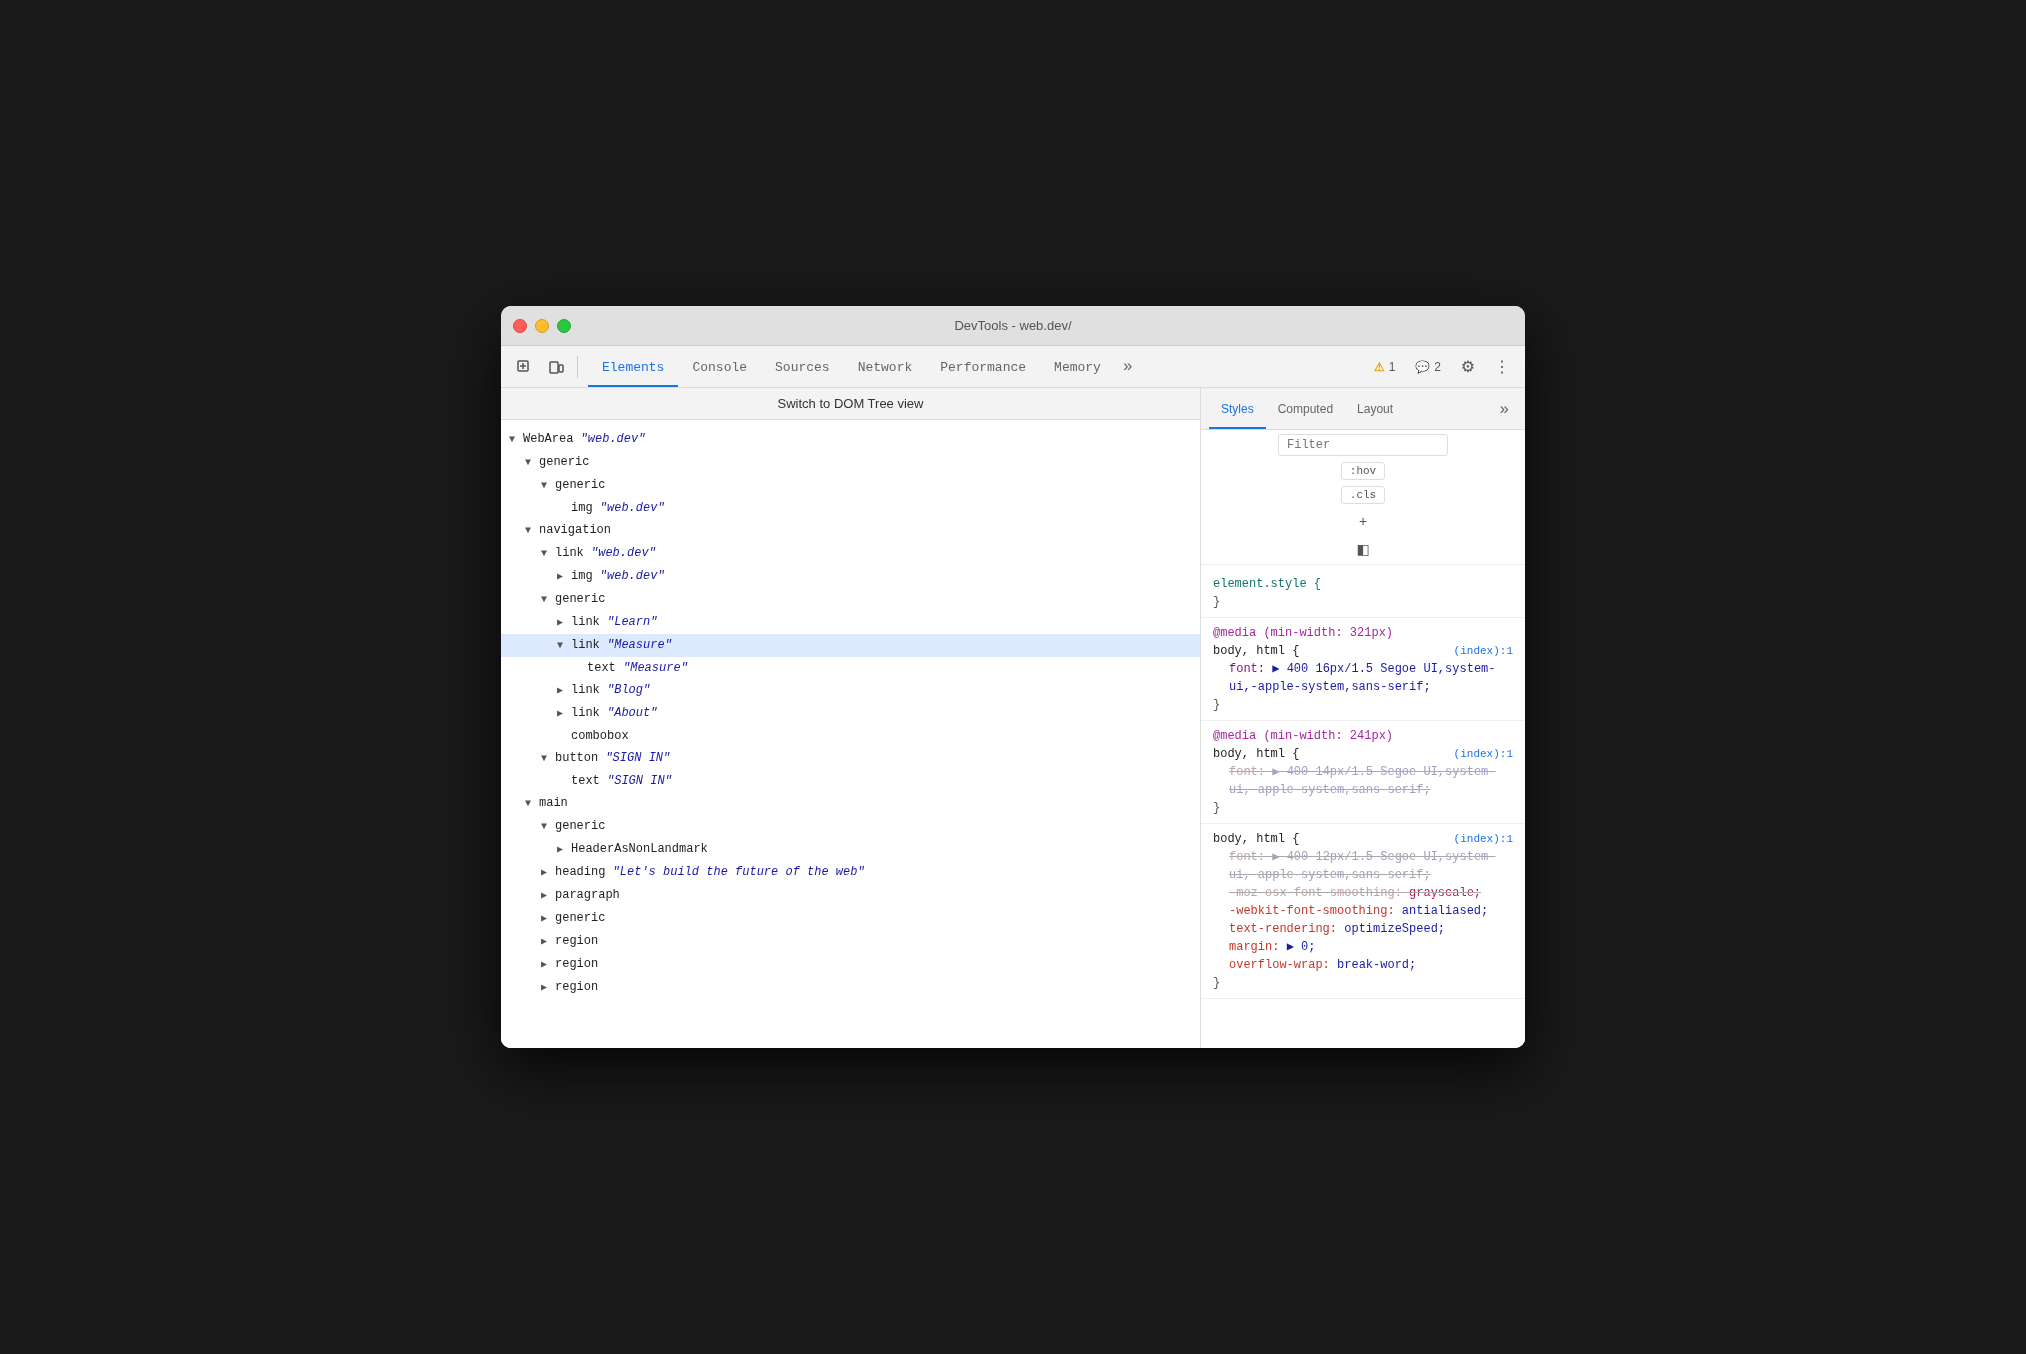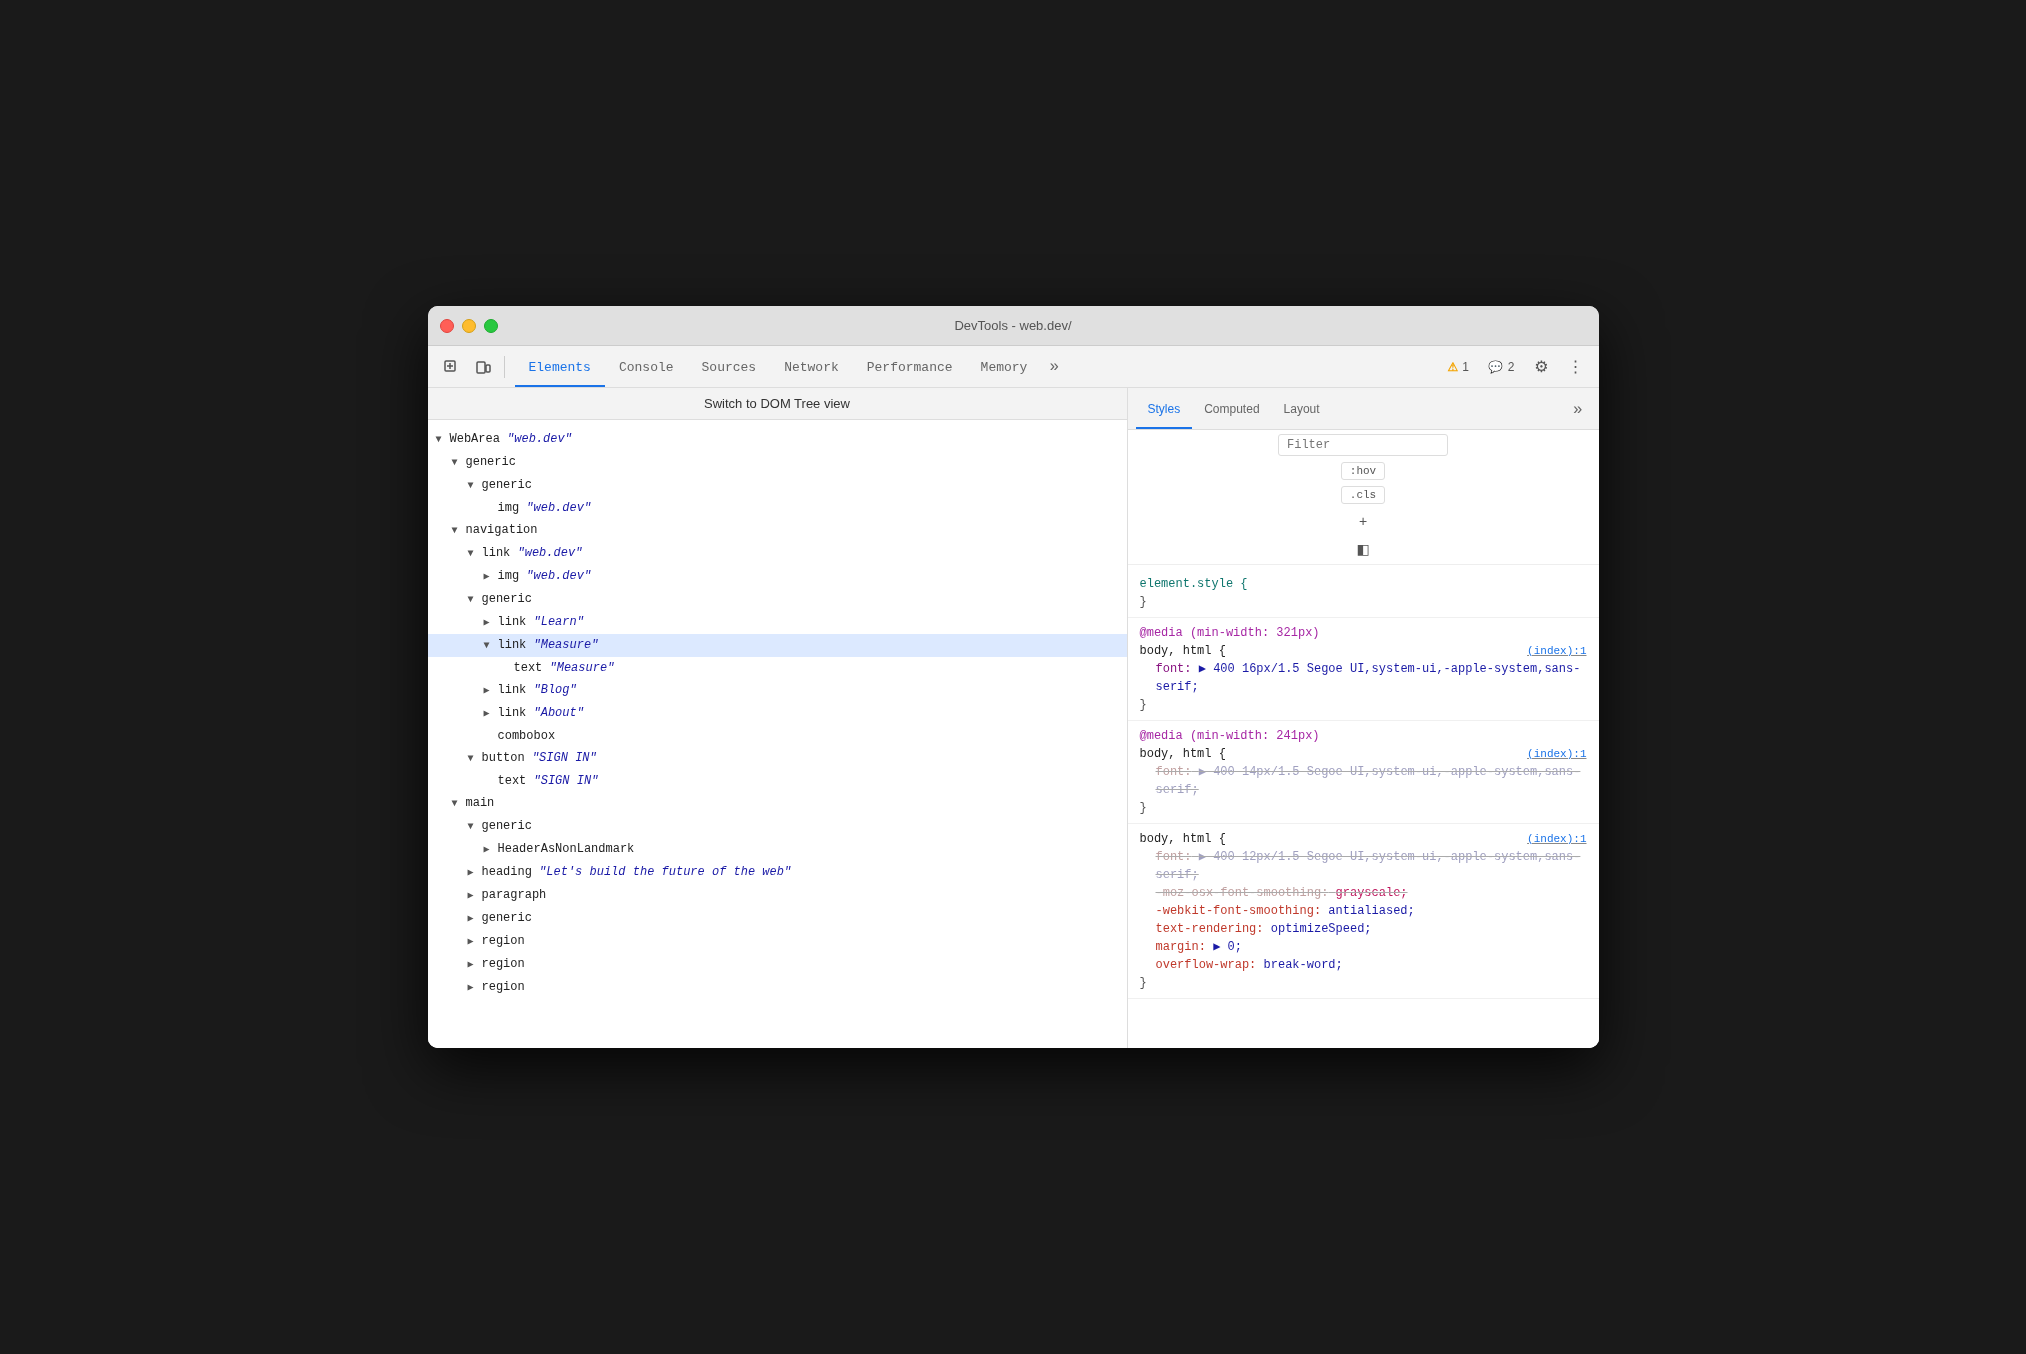--- a/index.html
+++ b/index.html
@@ -5,21 +5,21 @@
     * { box-sizing: border-box; margin: 0; padding: 0; }
     body {
       background: #1a1a1a;
       display: flex;
       align-items: center;
       justify-content: center;
       min-height: 100vh;
       font-family: -apple-system, BlinkMacSystemFont, 'Segoe UI', sans-serif;
     }
     .window {
-      width: 1171px;
+      width: 1024px;
       background: #f0f0f0;
       border-radius: 10px;
       overflow: hidden;
       box-shadow: 0 20px 60px rgba(0,0,0,0.8);
     }
     
     .title-bar {
       background: #e0e0e0;
       height: 40px;
       display: flex;
@@ -267,21 +267,20 @@
       border-bottom: 1px solid #f0f0f0;
       line-height: 18px;
     }
     .style-selector { color: #222; font-weight: normal; }
     .style-property { color: #881280; }
     .style-value { color: #1a1aa6; }
     .style-source {
       float: right;
       color: #888;
       font-size: 11px;
-      text-decoration: underline;
     }
     .style-source a { color: #1a73e8; text-decoration: none; }
     .red-prop { color: #c0392b; }
     .brace { color: #555; }
     .element-style-selector { color: #0f766e; }
     .media-query { color: #a626a4; }
   </style>
 </head>
 <body>
 

